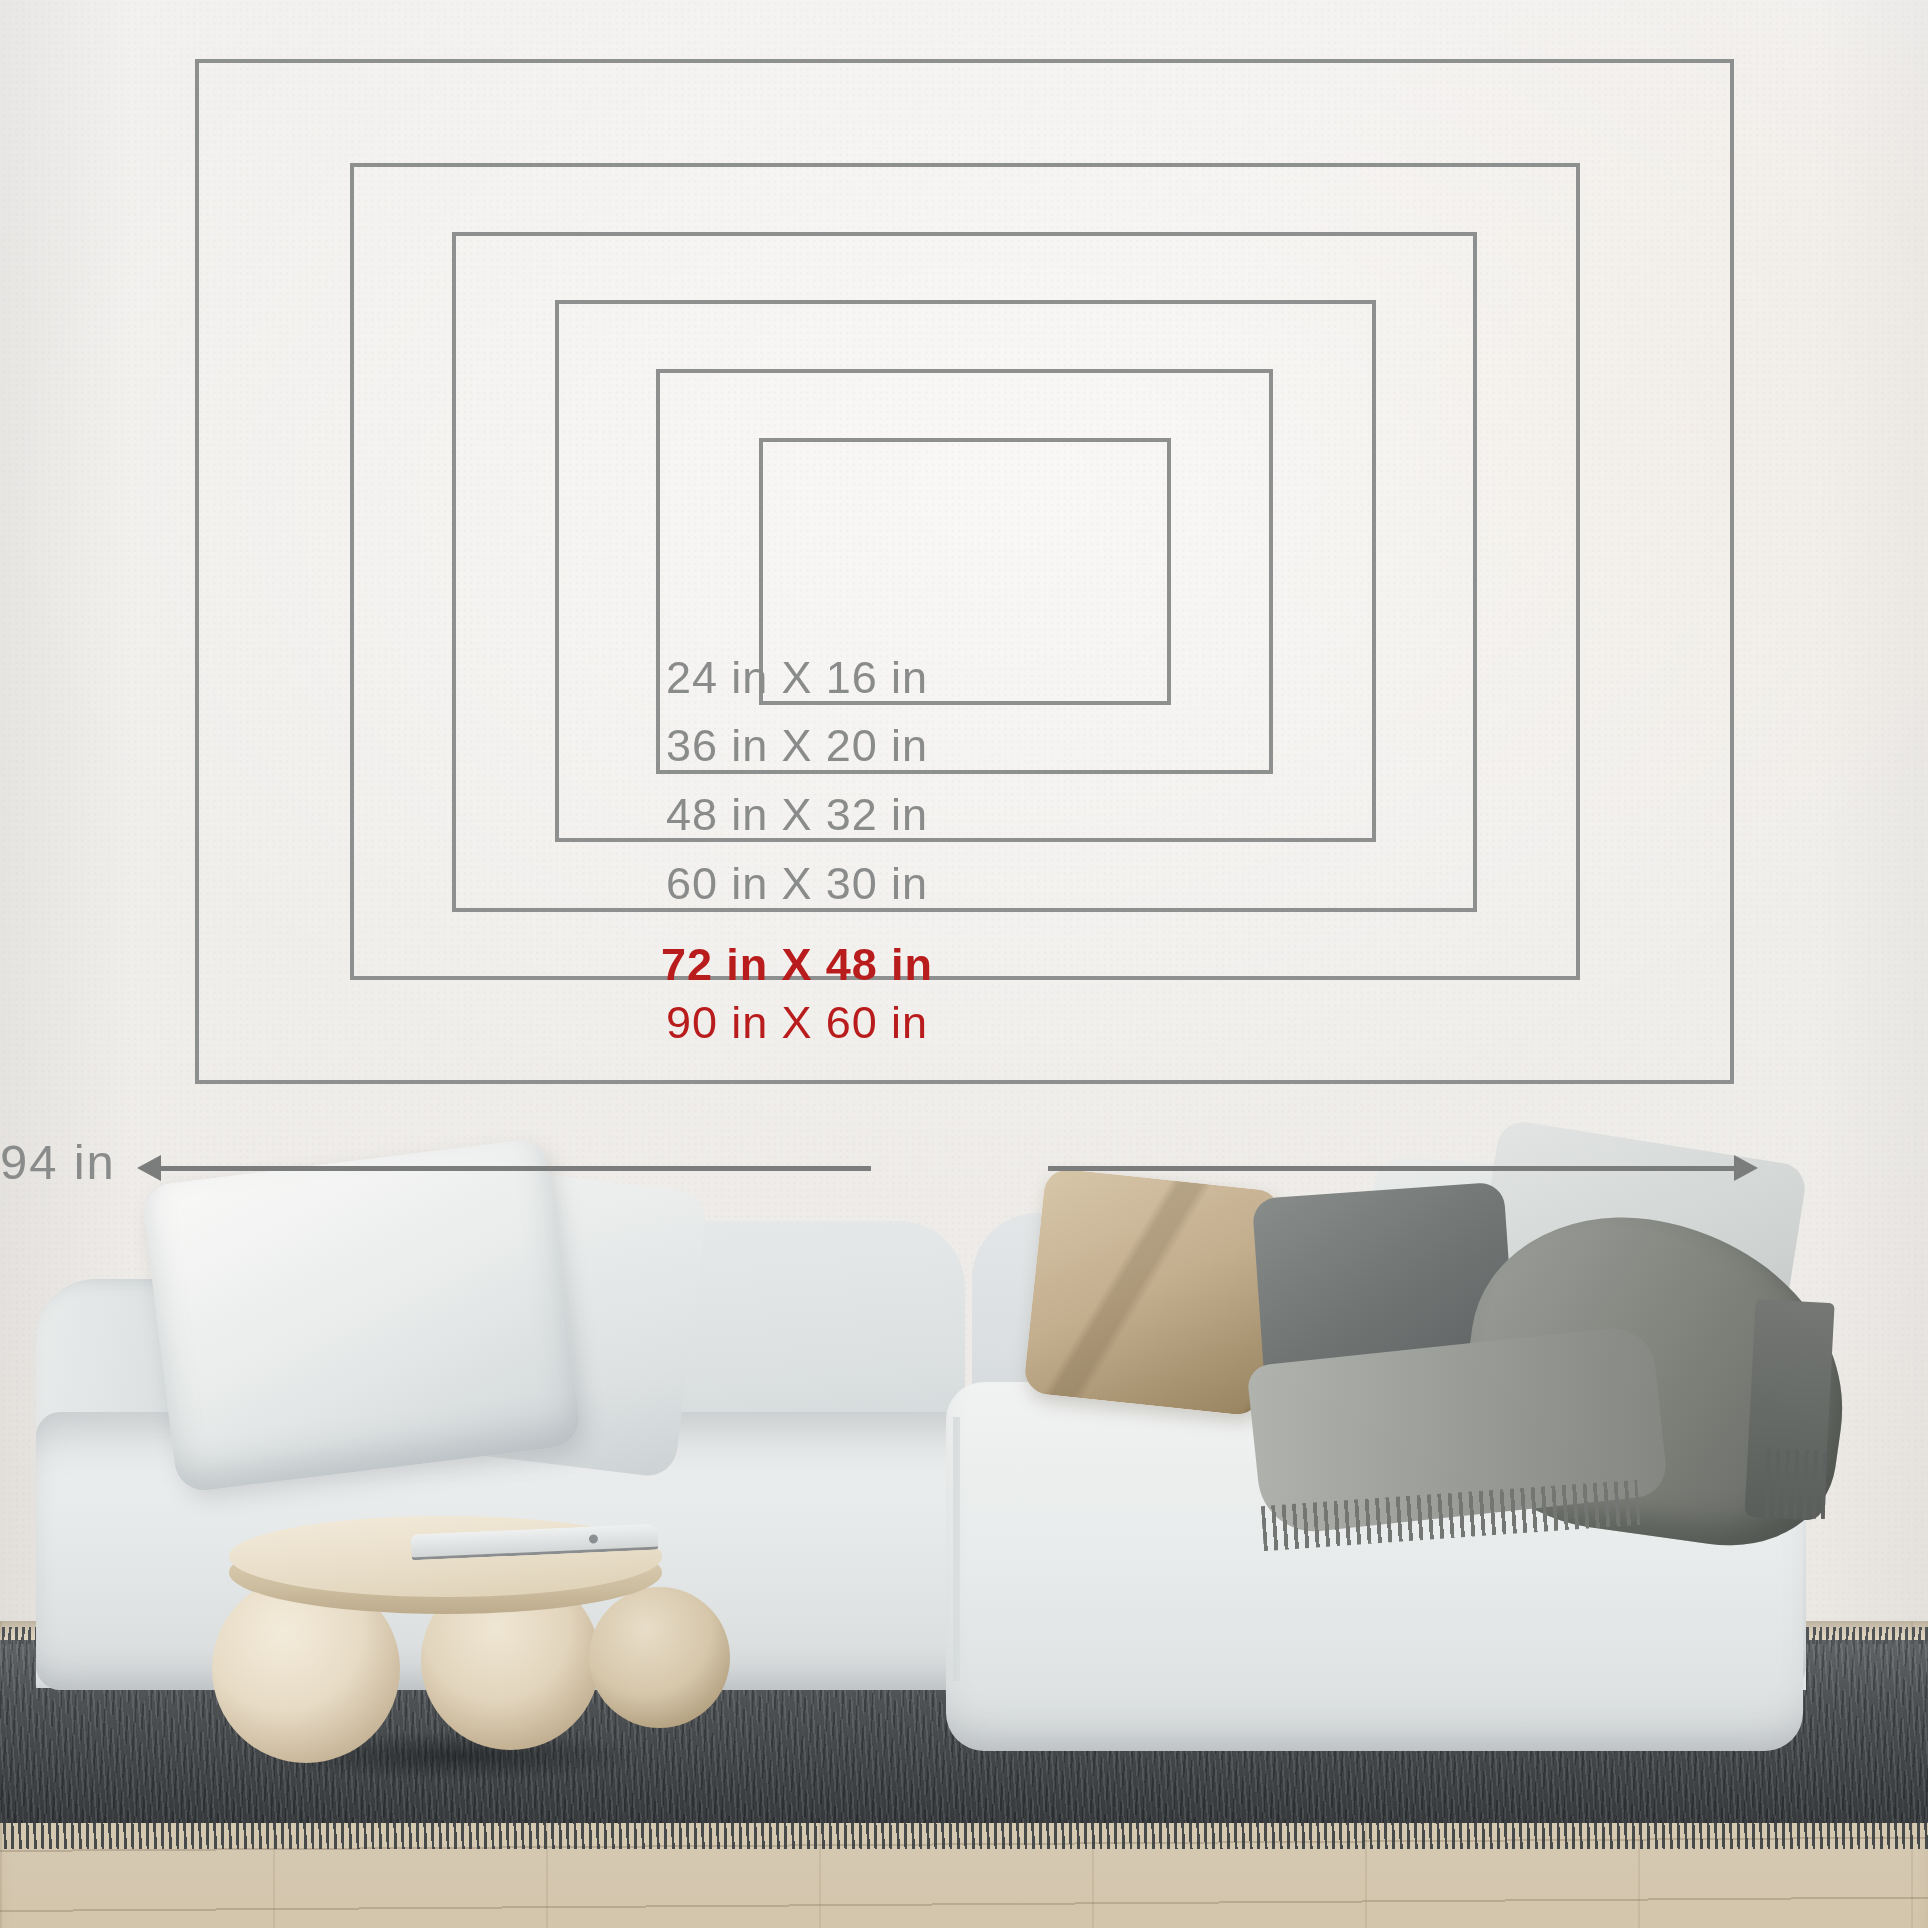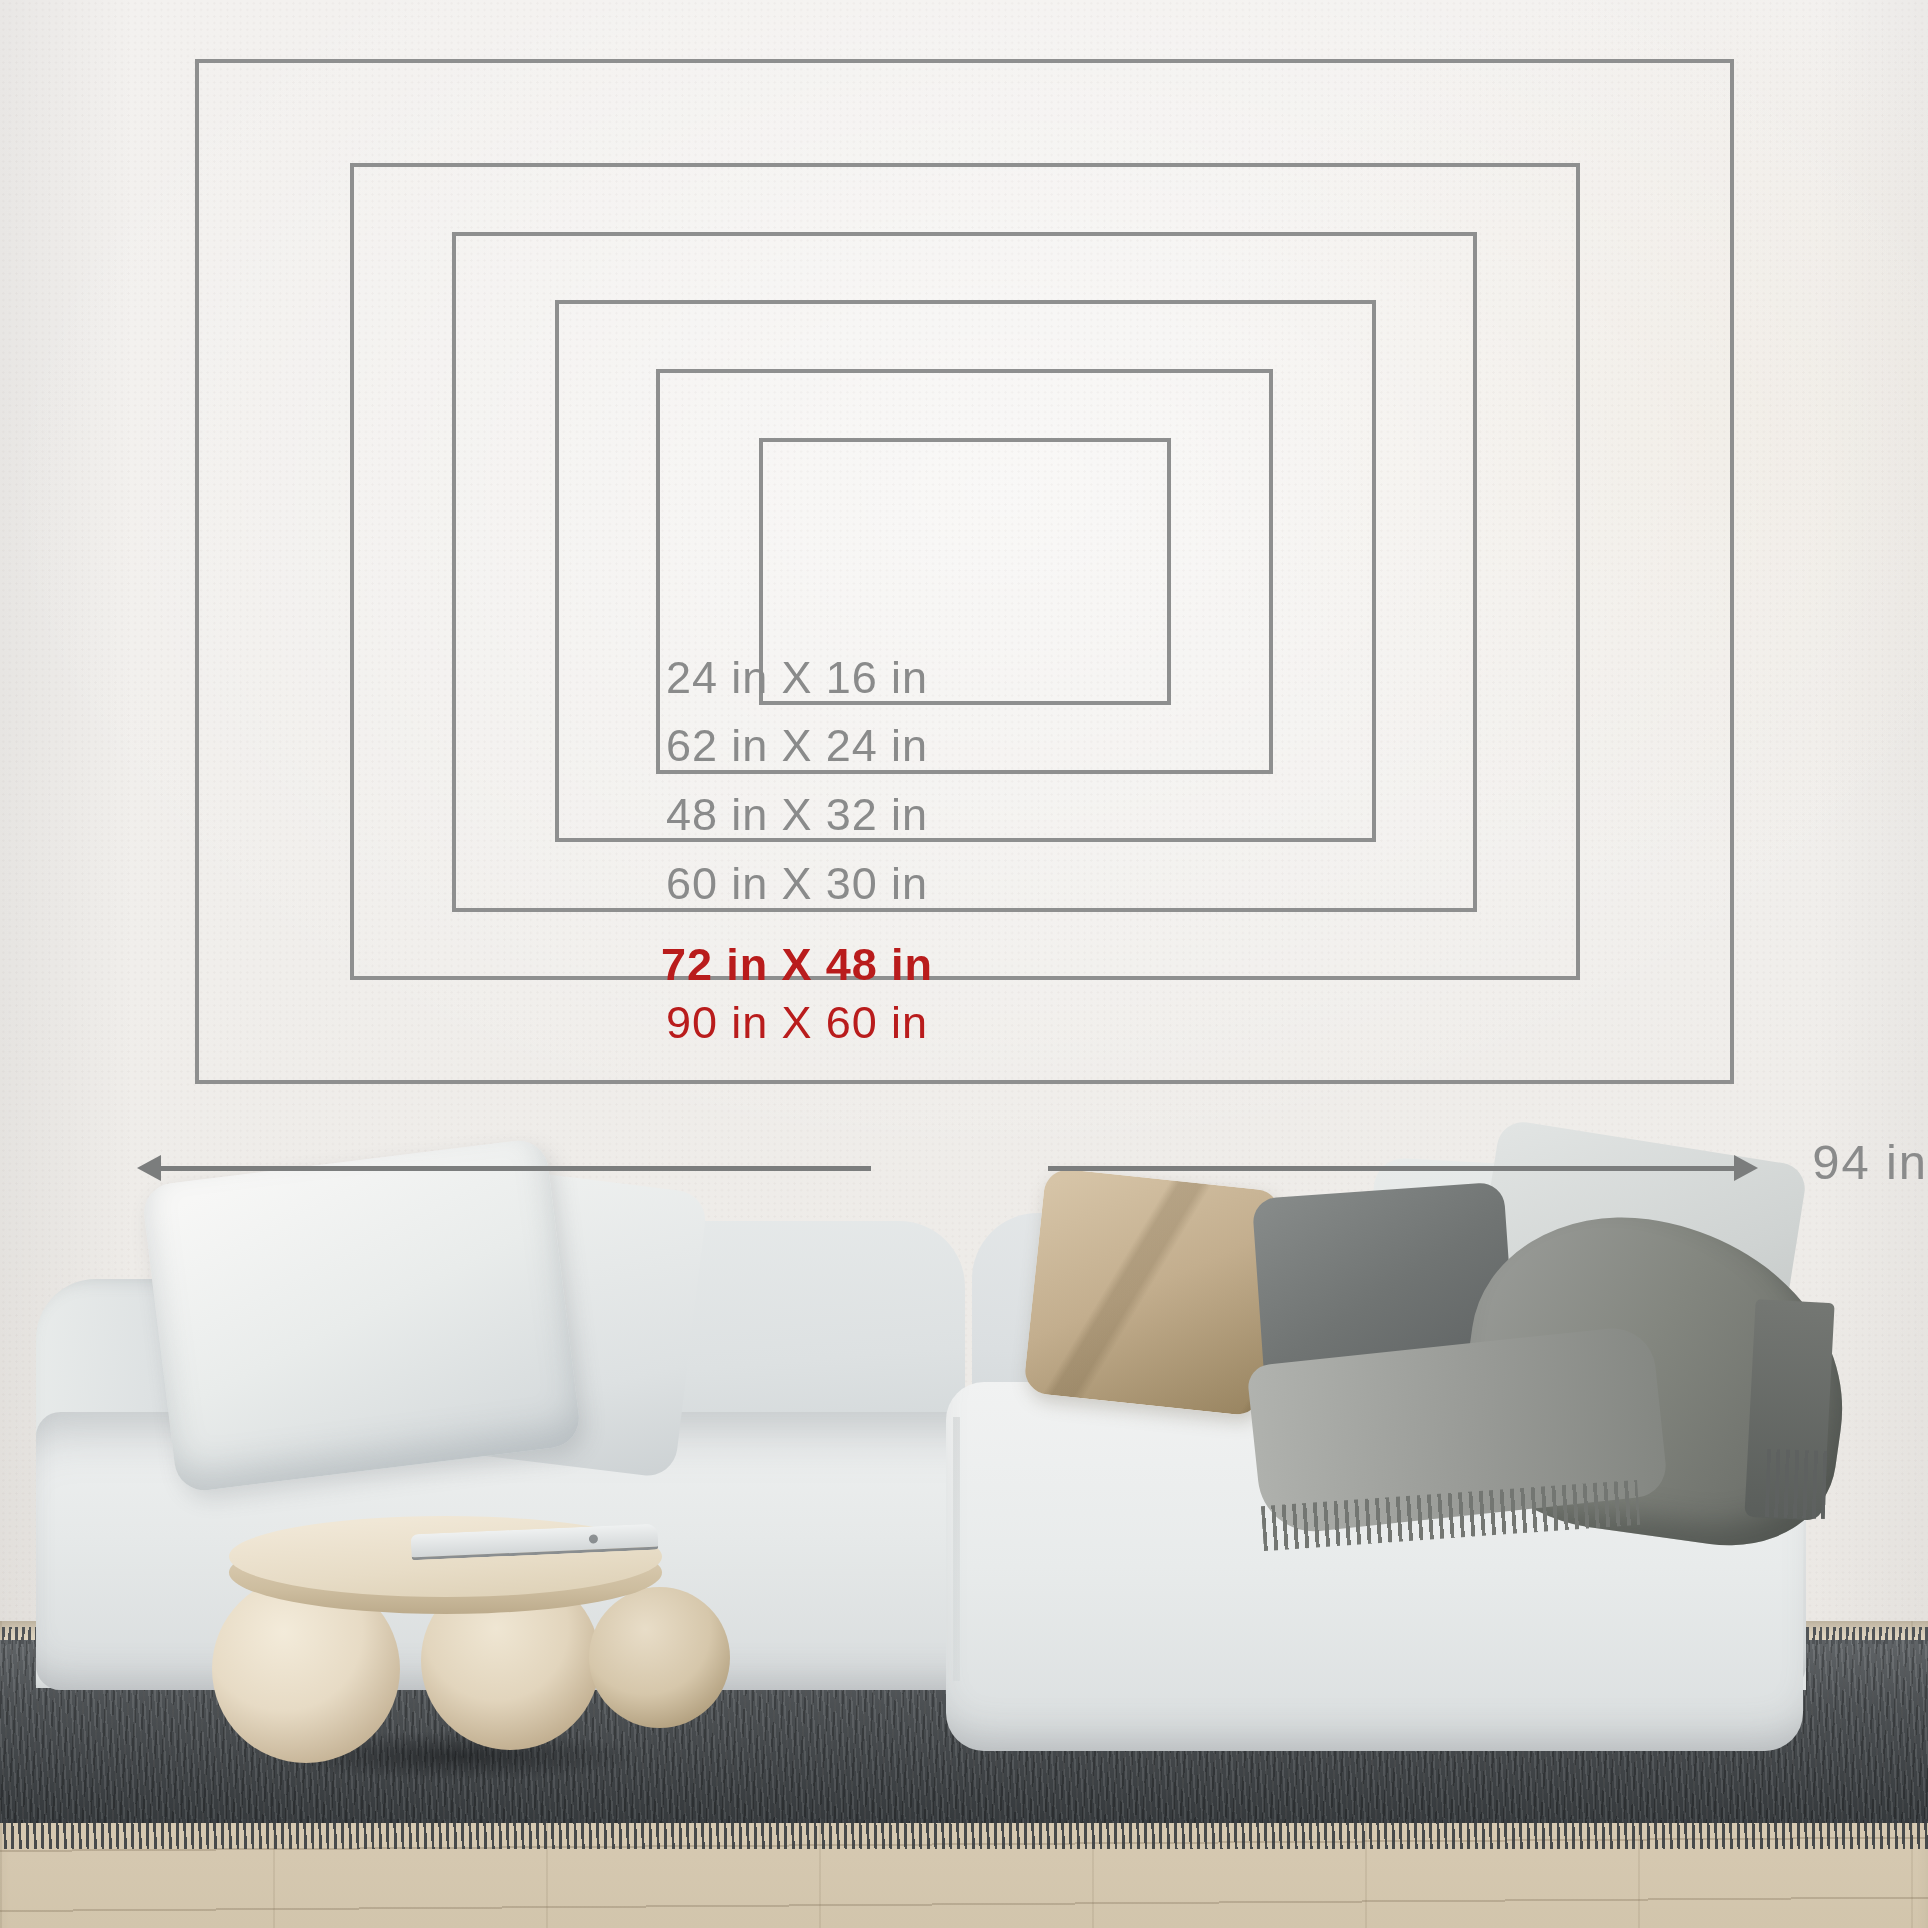--- a/index.html
+++ b/index.html
@@ -19,21 +19,21 @@
 
   
   .chart{left:0;top:0;width:1928px;height:1928px;z-index:2;}
   .size-rect{border:4.7px solid #8e8f8f;background:transparent;}
   .size-label{left:0;width:1594px;text-align:center;font-size:45px;line-height:55px;
     color:#8a8b8b;letter-spacing:0.9px;}
   .arrow-line{height:4.7px;background:#7b7d7d;top:1166px;z-index:20;}
   .arrow-head{width:0;height:0;border-top:13px solid transparent;border-bottom:13px solid transparent;top:1155px;z-index:20;}
   .arrow-head.left{border-right:24.5px solid #7b7d7d;}
   .arrow-head.right{border-left:24.5px solid #7b7d7d;}
-  .total-label{left:0;width:1928px;top:1133px;text-align:right;font-size:49px;line-height:58px;
+  .total-label{left:0;width:1928px;top:1133px;text-align:left;font-size:49px;line-height:58px;
     color:#8a8b8b;letter-spacing:1.9px;z-index:20;}
 
   
   .floor{left:0;top:1621px;width:1928px;height:307px;z-index:2;
     background:
       repeating-linear-gradient(90deg, rgba(125,110,85,.14) 0 1.9px, transparent 1.9px 273px),
       repeating-linear-gradient(179.6deg, transparent 0 49px, rgba(128,112,88,.32) 49px 51px, transparent 51px 60px),
       linear-gradient(180deg,#e4dac6 0%,#dacdb7 35%,#d2c5ac 100%);
     box-shadow: inset 0 15px 19px -11.3px rgba(95,85,68,.45);}
   .rug{left:-11.3px;top:1640px;width:1951px;height:183px;z-index:3;
@@ -126,21 +126,21 @@
 <body>
 
 <div id="stage">
 
   <div class="wall"></div>
 
   <div class="chart">
       <div class="size-rect" style="left: 759px; top: 438px; width: 412px; height: 267px; border-color: rgb(142, 143, 143);"></div>
       <div class="size-label" style="top: 650px; color: rgb(138, 139, 139);">24 in X 16 in</div>
       <div class="size-rect" style="left: 656px; top: 369px; width: 617px; height: 405px; border-color: rgb(142, 143, 143);"></div>
-      <div class="size-label" style="top: 718px; color: rgb(138, 139, 139);">62 in X 24 in</div>
+      <div class="size-label" style="top: 718px; color: rgb(138, 139, 139);">36 in X 20 in</div>
       <div class="size-rect" style="left: 555px; top: 300px; width: 821px; height: 542px; border-color: rgb(142, 143, 143);"></div>
       <div class="size-label" style="top: 787px; color: rgb(138, 139, 139);">48 in X 32 in</div>
       <div class="size-rect" style="left: 452px; top: 232px; width: 1025px; height: 680px; border-color: rgb(142, 143, 143);"></div>
       <div class="size-label" style="top: 856px; color: rgb(138, 139, 139);">60 in X 30 in</div>
       <div class="size-rect" style="left: 350px; top: 163px; width: 1230px; height: 817px; border-color: rgb(142, 143, 143);"></div>
       <div class="size-label" style="top: 937px; color: #b91c1c; font-weight: bold;">72 in X 48 in</div>
       <div class="size-rect" style="left: 195px; top: 59px; width: 1539px; height: 1025px; border-color: rgb(142, 143, 143);"></div>
       <div class="size-label" style="top: 995px; color: #b91c1c;">90 in X 60 in</div>
     </div>
 

